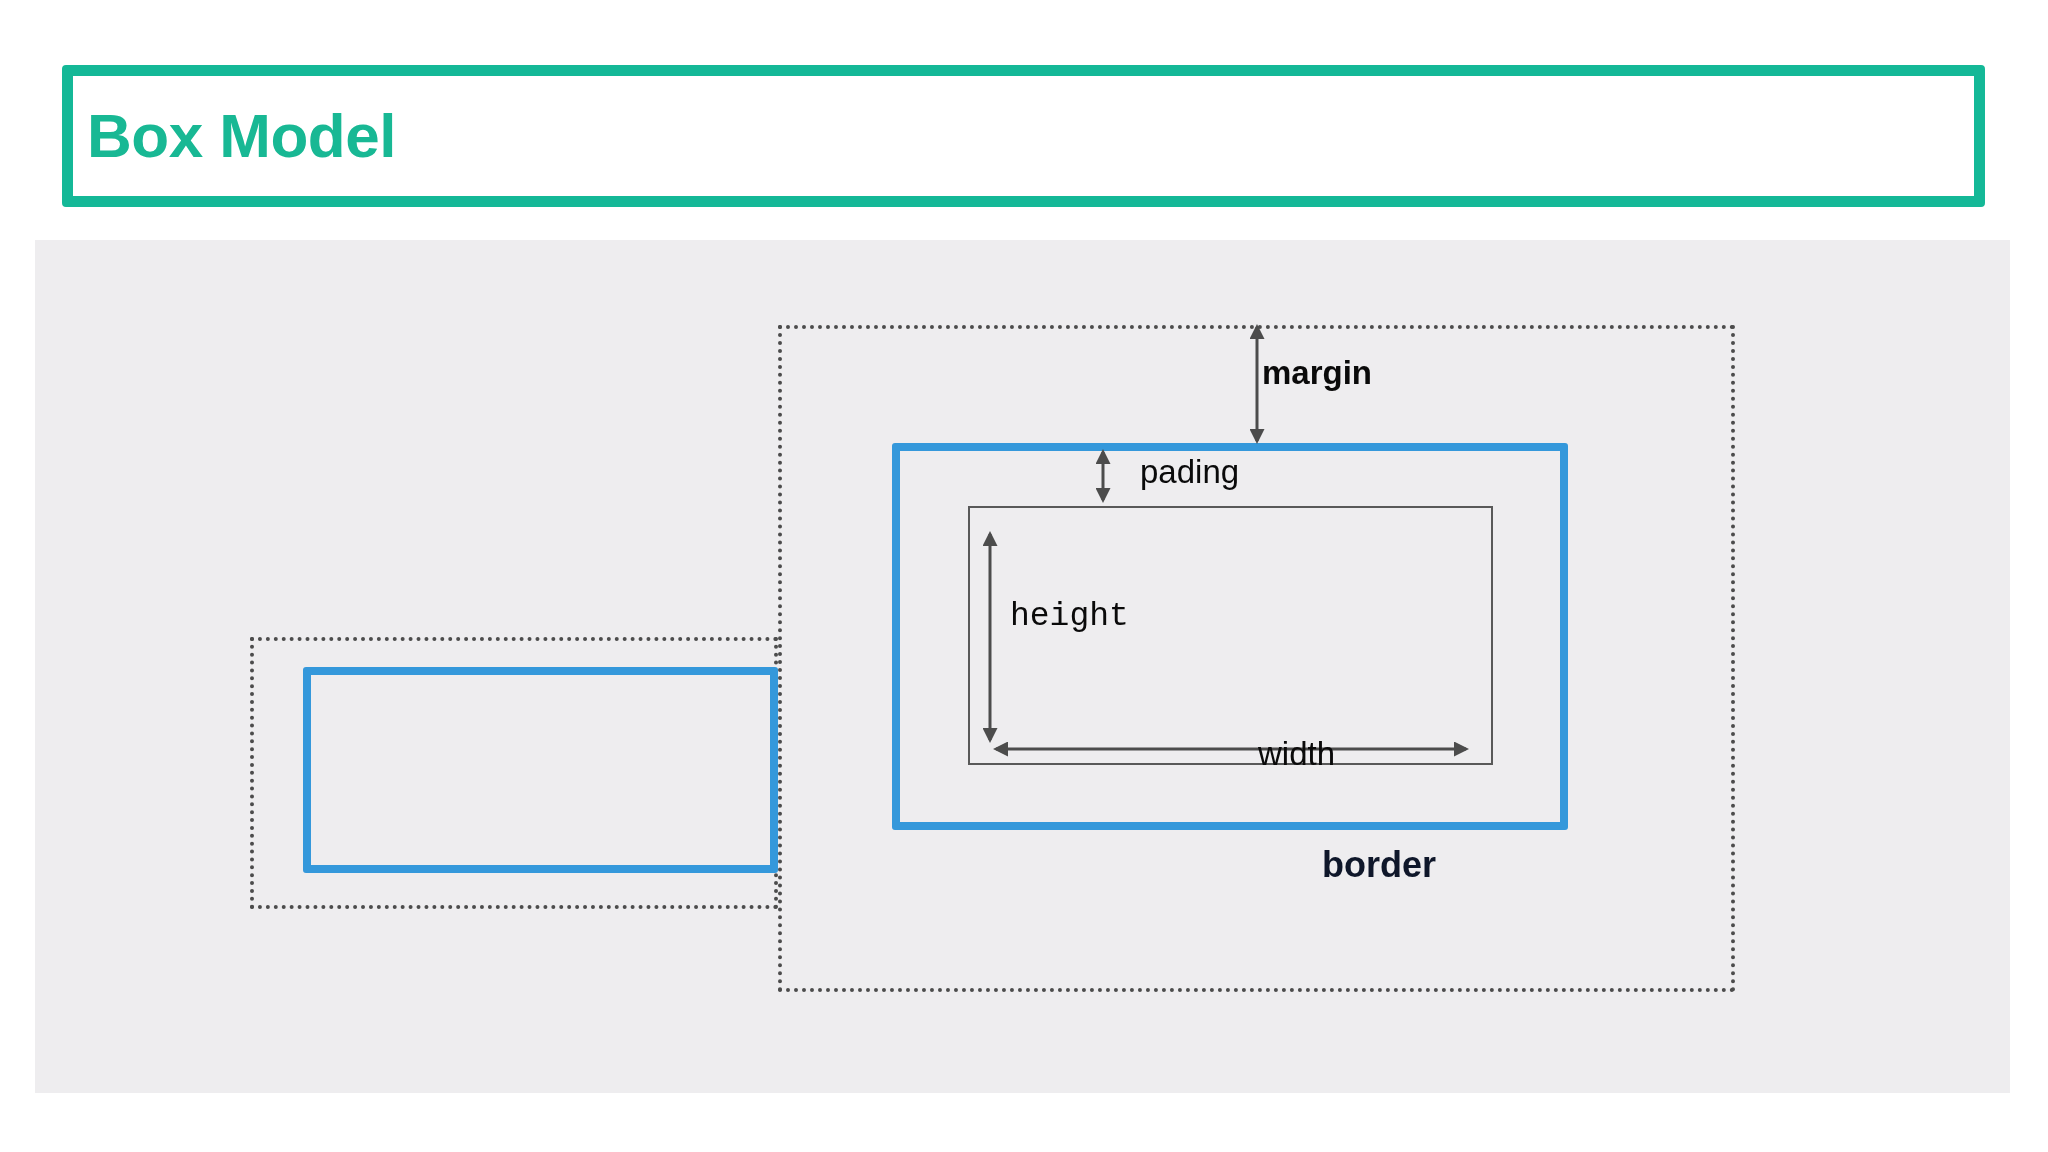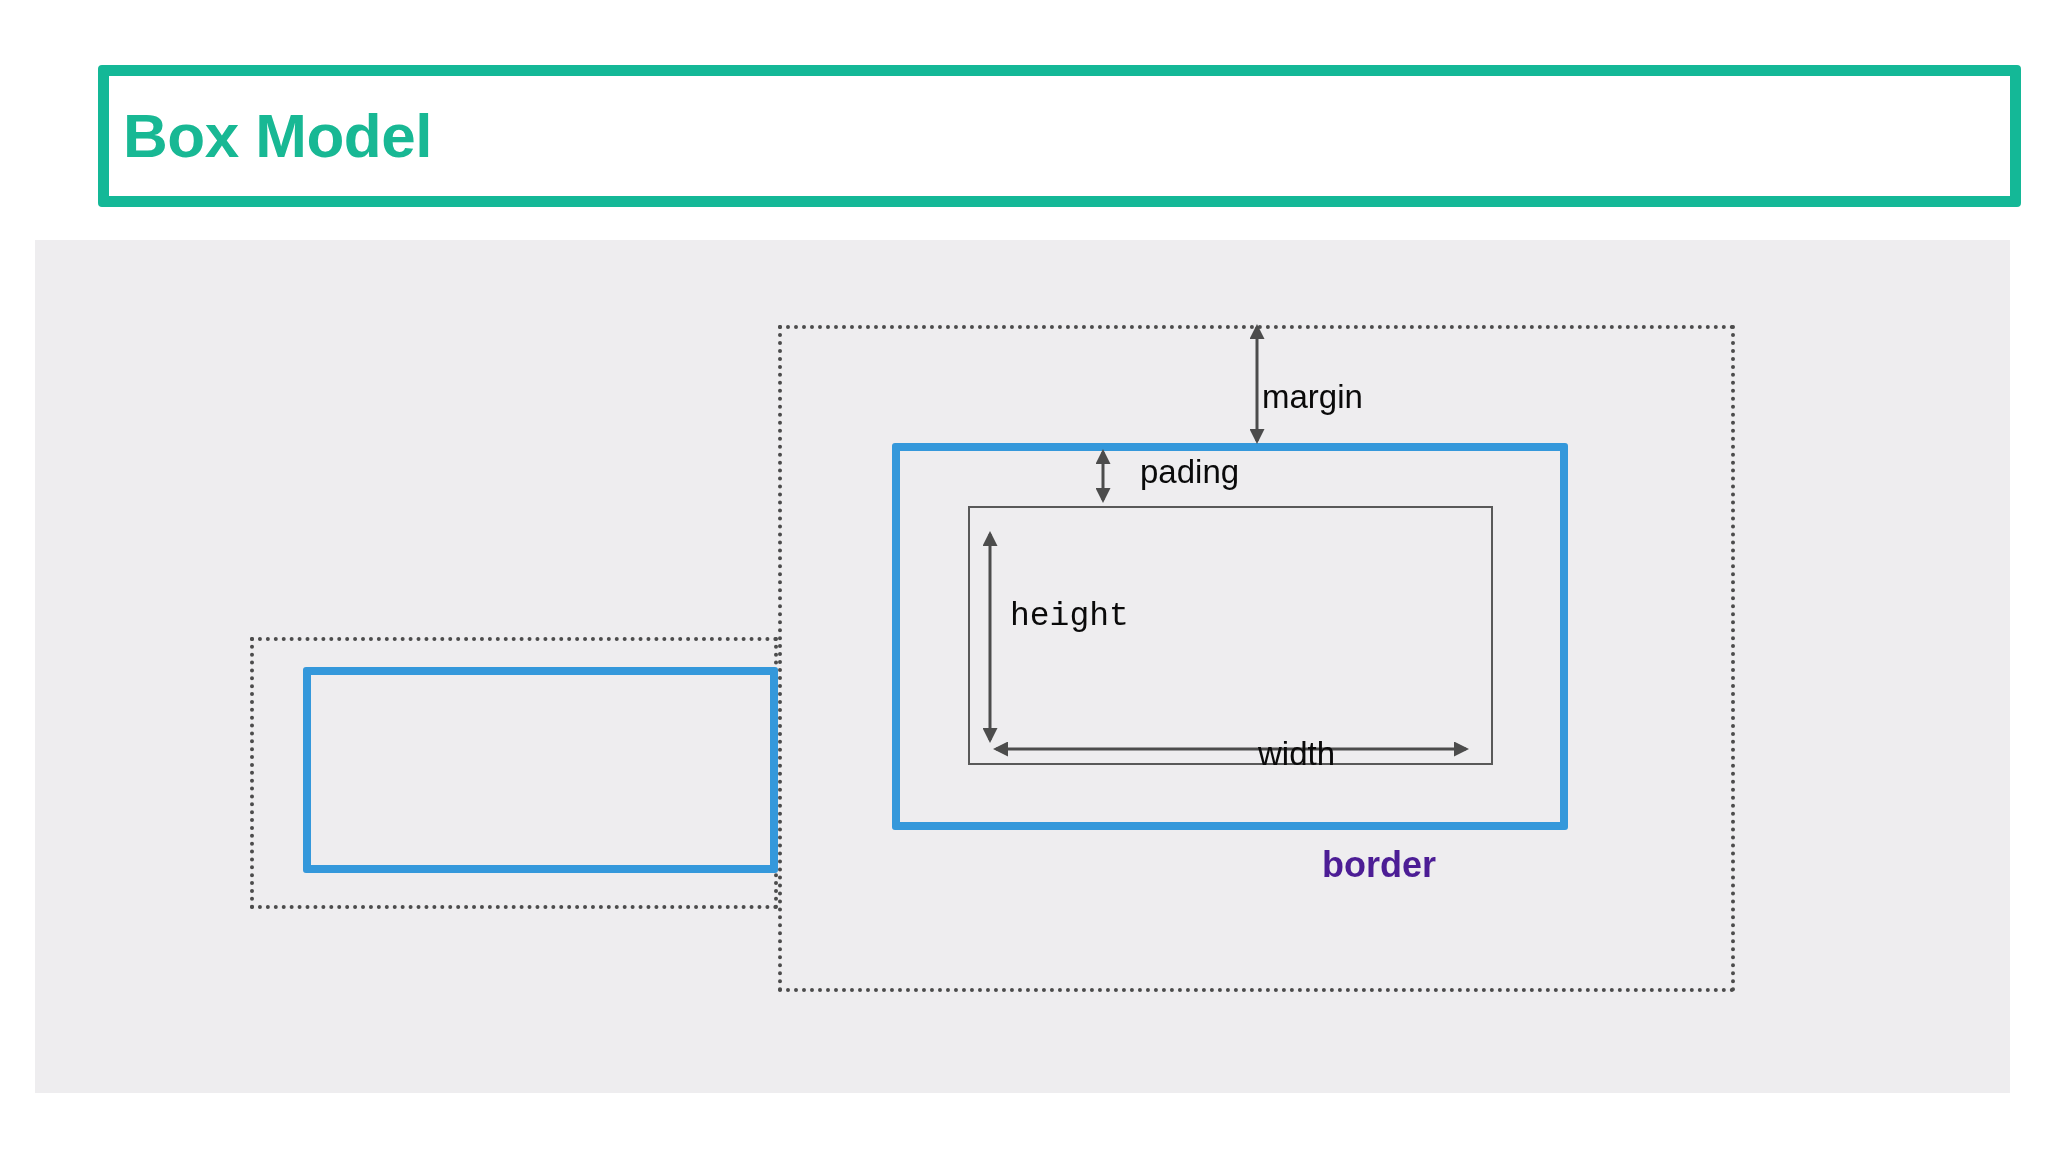--- a/index.html
+++ b/index.html
@@ -24,21 +24,20 @@
   
   .title-frame {
     position: absolute;
     left: 62px;
     top: 65px;
     width: 1923px;
     height: 142px;
     border: 11px solid #14b897;
     border-radius: 4px;
     background: #ffffff;
-    margin-left: 36px;
   }
   .title-text {
     position: absolute;
     left: 14px;
     top: 50%;
     transform: translateY(-50%);
     font-size: 62px;
     font-weight: bold;
     color: #18b894;
     letter-spacing: -0.5px;
@@ -101,31 +100,31 @@
   }
 
   
   .label {
     position: absolute;
     font-size: 33px;
     color: #0a0a0a;
     line-height: 1;
     white-space: nowrap;
   }
-  #label-margin  { left: 1262px; top: 380px; }
+  #label-margin  { left: 1262px; top: 356px; font-weight: bold; }
   #label-pading  { left: 1140px; top: 455px; text-align: right; }
   #label-height  { left: 1010px; top: 600px; font-family: Liberation Mono, monospace; }
   #label-width   { left: 1258px; top: 690px; margin-top: 47px; }
 
   .label-border {
     position: absolute;
     left: 1322px; top: 847px;
     font-size: 36px;
     font-weight: bold;
-    color: #4c1d95;
+    color: #0f172a;
     line-height: 1;
     white-space: nowrap;
   }
 
   
   .arrow-layer {
     position: absolute;
     left: 0; top: 0;
     width: 2048px; height: 1152px;
     pointer-events: none;

